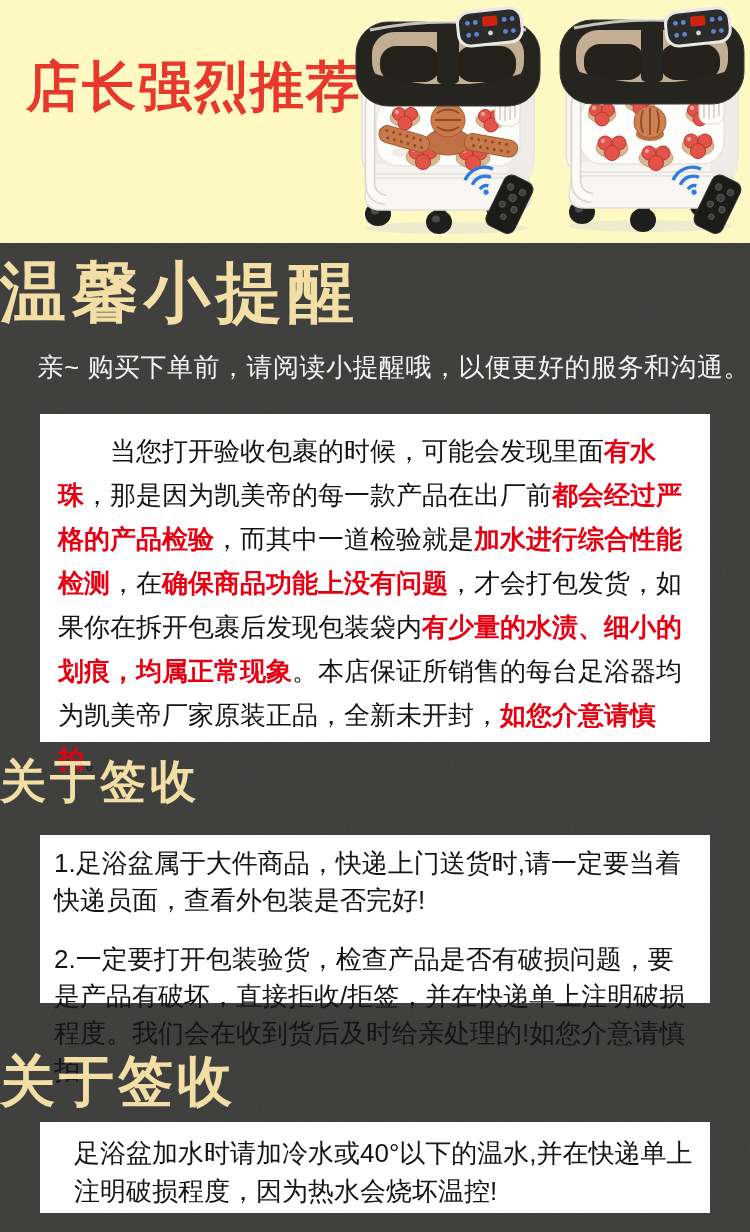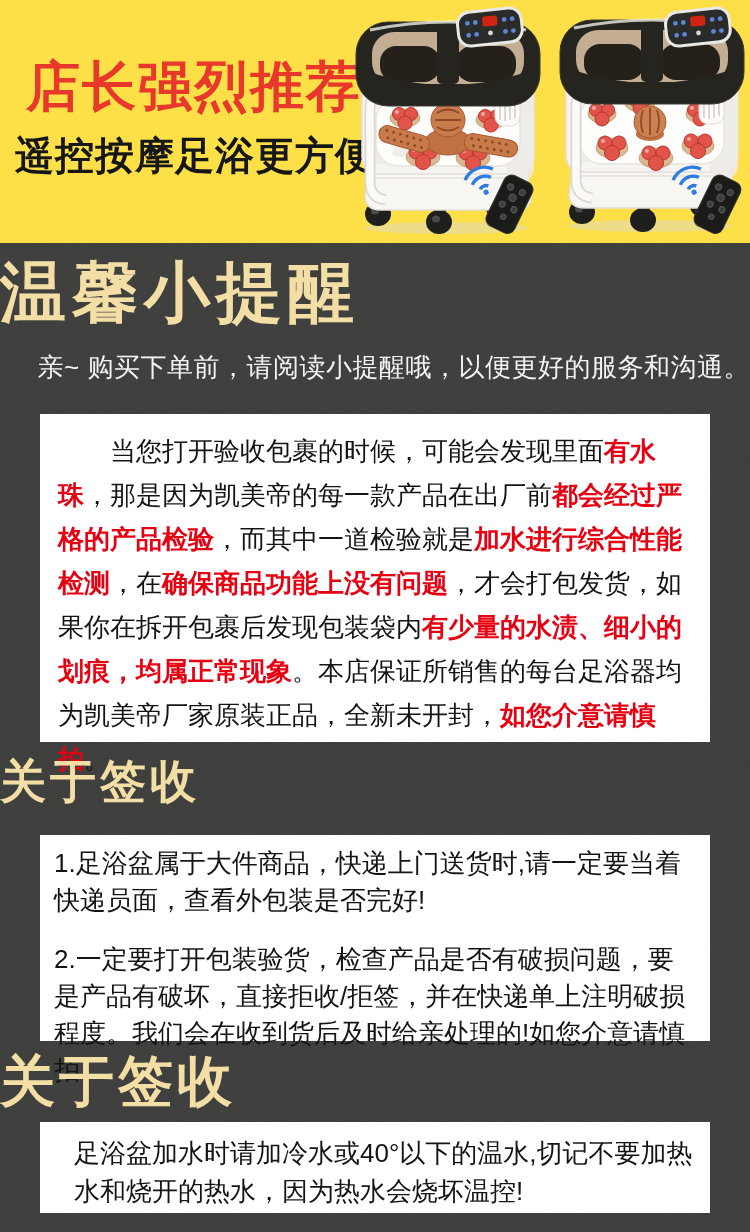--- a/index.html
+++ b/index.html
@@ -1,20 +1,20 @@
 <!DOCTYPE html>
 <html style="--gold: #f3dfa6; --red-title: #e8382b; --red-text: #e60012; --dark-bg: #4a4a49; --wifi-blue: #2f7ce0; --roller-orange: #c97a4b; --ball-red: #e2544a;"><head>
 <meta charset="utf-8">
 <style>
   html,body{margin:0;padding:0;background:#ffffff;}
   body{font-family:"Liberation Sans","DejaVu Sans",sans-serif;-webkit-font-smoothing:antialiased;}
   .page{position:relative;width:750px;height:1232px;overflow:hidden;background:#fff;margin:0 auto;}
 
   
-  .hero{position:absolute;left:0;top:0;width:750px;height:243px;background:#fde047;}
+  .hero{position:absolute;left:0;top:0;width:750px;height:243px;background:#fef9c3;}
   .hero-title{position:absolute;left:26px;top:54px;font-size:54px;line-height:64px;font-weight:800;
     color:var(--red-title,#e8382b);letter-spacing:2px;white-space:nowrap;}
   .hero-sub{position:absolute;left:15px;top:130px;font-size:39px;line-height:52px;font-weight:700;
     color:#161616;letter-spacing:1px;white-space:nowrap;}
   .photo{position:absolute;top:0;}
   .photo-1{left:348px;top:2px;}
   .photo-2{left:550px;top:0;}
 
   
   .dark{position:absolute;left:0;top:243px;width:750px;height:989px;background:var(--dark-bg,#4a4a49);}
@@ -24,33 +24,32 @@
   .t1{top:250px;font-size:66px;line-height:84px;letter-spacing:6px;}
   .t2{top:746px;font-size:46px;line-height:70px;letter-spacing:4px;}
   .t3{top:1046px;font-size:55px;line-height:70px;letter-spacing:4px;}
   .sec-sub{position:absolute;left:0;top:349px;width:750px;text-align:right;color:#f3f3f3;
     font-size:26px;line-height:36px;letter-spacing:0.5px;}
 
   .card{position:absolute;left:40px;width:670px;background:#ffffff;color:#141414;box-sizing:border-box;}
   .card p{margin:0;}
   .card-1{top:414px;height:328px;padding:15px 18px 13px;font-size:26px;line-height:44px;}
   .card-1 p{text-indent:2em;}
-  .card-2{top:835px;height:206px;padding:10px 14px 0;font-size:26px;line-height:37px;}
+  .card-2{top:835px;height:168px;padding:10px 14px 0;font-size:26px;line-height:37px;}
   .card-2 p + p{margin-top:22px;}
   .card-3{top:1122px;height:91px;padding:12px 14px 0 34px;font-size:26px;line-height:38px;}
   .red{color:var(--red-text,#e60012);font-weight:700;}
 </style>
 </head>
 <body>
 
 <div class="page">
 
   <div class="hero">
     <div class="hero-title">店长强烈推荐</div>
-    <div class="hero-sub">遥控按摩足浴更方便</div>
 
     <svg class="photo photo-1" width="200" height="236" viewBox="0 0 200 236">
       <ellipse cx="98" cy="226" rx="82" ry="6" fill="#d9d9d9" opacity="0.45"></ellipse>
 
       <g fill="#1f1f1d">
         <rect x="26" y="192" width="12" height="16" rx="3" transform="rotate(-14 32 200)"></rect>
         <ellipse cx="30" cy="212" rx="13" ry="12"></ellipse>
         <rect x="86" y="200" width="12" height="14" rx="3" transform="rotate(8 92 207)"></rect>
         <ellipse cx="91" cy="220" rx="13" ry="12"></ellipse>
         <rect x="144" y="190" width="12" height="14" rx="3"></rect>
@@ -321,16 +320,16 @@
   <div class="sec-title t2">关于签收</div>
 
   <div class="card card-2">
     <p>1.足浴盆属于大件商品，快递上门送货时,请一定要当着快递员面，查看外包装是否完好!</p>
     <p>2.一定要打开包装验货，检查产品是否有破损问题，要是产品有破坏，直接拒收/拒签，并在快递单上注明破损程度。我们会在收到货后及时给亲处理的!如您介意请慎拍。</p>
   </div>
 
   <div class="sec-title t3">关于签收</div>
 
   <div class="card card-3">
-    <p>足浴盆加水时请加冷水或40°以下的温水,切记不要加热水和烧开的热水，因为热水会烧坏温控!</p>
+    <p>足浴盆加水时请加冷水或40°以下的温水,并在快递单上注明破损程度，因为热水会烧坏温控!</p>
   </div>
 
 </div>
 
 </body></html>

